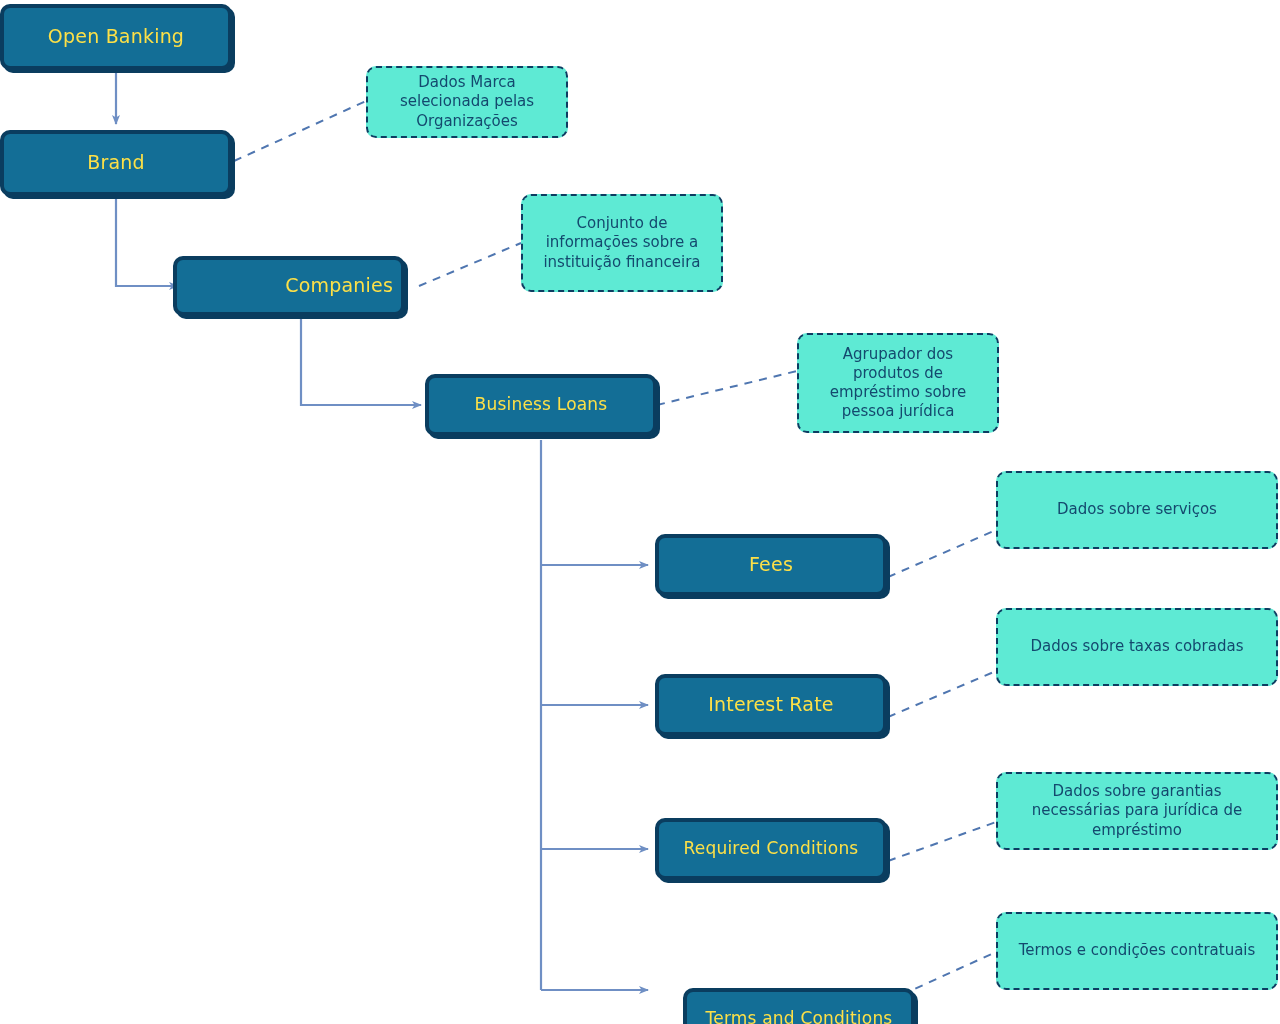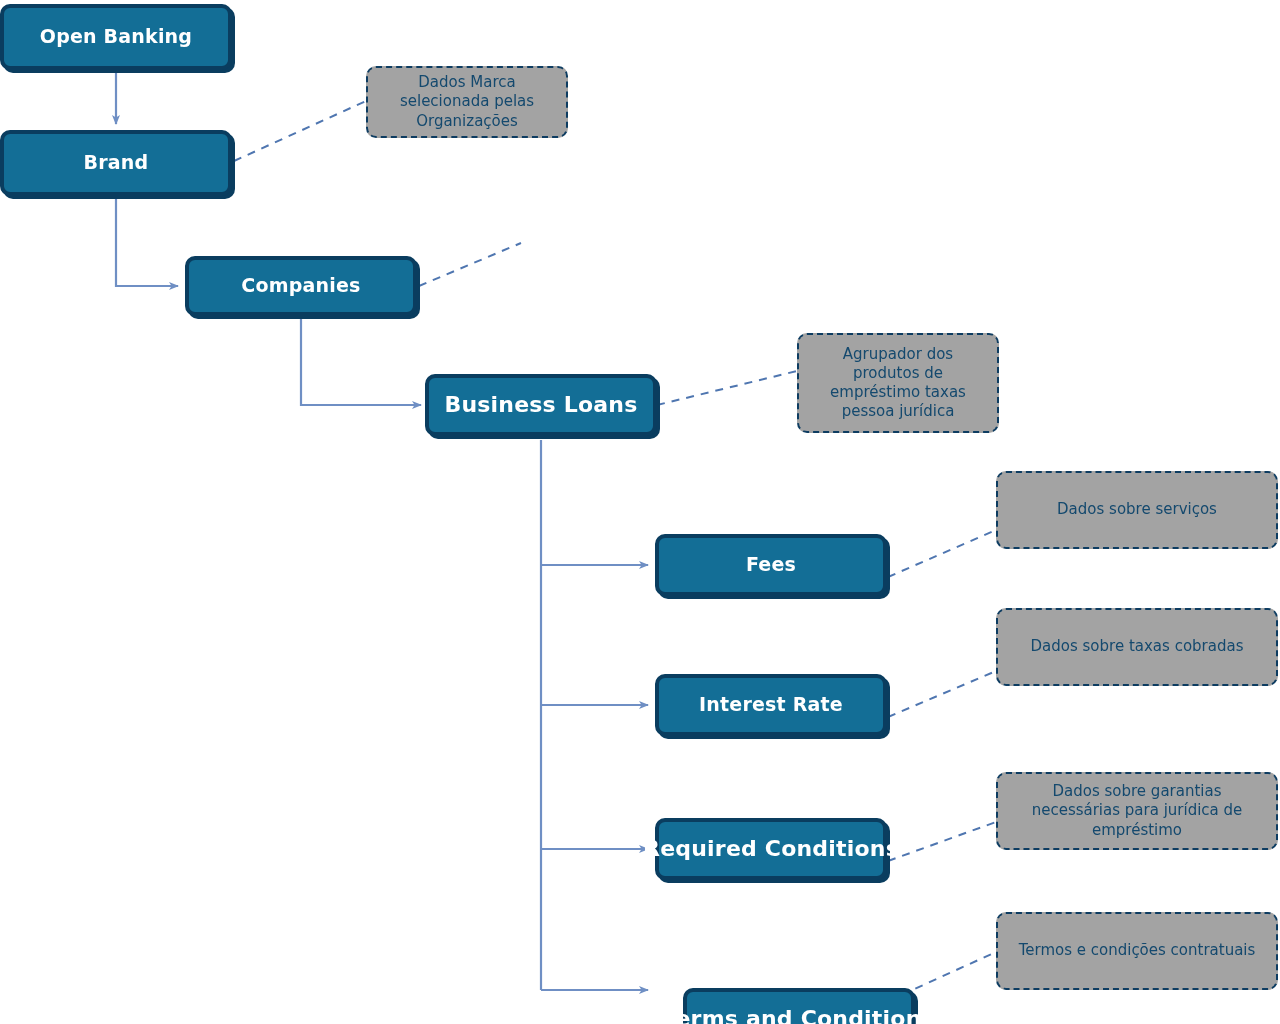--- a/index.html
+++ b/index.html
@@ -36,35 +36,35 @@
     border: 4px solid #0a3d5f;
     border-radius: 10px;
     box-shadow: 3px 3px 0 0 #0a3d5f;
     display: flex;
     align-items: center;
     justify-content: center;
     text-align: center;
     z-index: 3;
   }
   .node-label {
-    color: #ffffff;
+    color: #fde047;
     font-family: "DejaVu Sans", sans-serif;
     font-size: 19px;
-    font-weight: 700;
+    font-weight: 400;
     letter-spacing: .2px;
     line-height: 1.15;
     padding: 0 8px;
     white-space: nowrap;
   }
-  .node.wide .node-label { font-size: 22px; }
+  .node.wide .node-label { font-size: 17px; }
   
   .note {
     position: absolute;
     box-sizing: border-box;
-    background: #a3a3a3;
+    background: #5eead4;
     border: 2px dashed #0d3c61;
     border-radius: 10px;
     display: flex;
     align-items: center;
     justify-content: center;
     text-align: center;
     z-index: 2;
   }
   .note-label {
     color: #14496e;
@@ -116,21 +116,21 @@
   </svg>
 
   <div class="node" style="left:0px; top:4px; width:232px; height:66px;">
     <span class="node-label">Open Banking</span>
   </div>
 
   <div class="node" style="left:0px; top:130px; width:232px; height:66px;justify-content:center;">
     <span class="node-label">Brand</span>
   </div>
 
-  <div class="node" style="left:185px; top:256px; width:232px; height:60px;">
+  <div class="node" style="left:173px; top:256px; width:232px; height:60px;justify-content:flex-end;">
     <span class="node-label">Companies</span>
   </div>
 
   <div class="node wide" style="left:425px; top:374px; width:232px; height:62px;">
     <span class="node-label">Business Loans</span>
   </div>
 
   <div class="node" style="left:655px; top:674px; width:232px; height:62px;">
     <span class="node-label">Interest Rate</span>
   </div>
@@ -144,23 +144,26 @@
   </div>
 
   <div class="node wide" style="left:655px; top:988px; width:232px; height:62px;margin-left:28px;">
     <span class="node-label">Terms and Conditions</span>
   </div>
 
   <div class="note" style="left:366px; top:66px; width:202px; height:72px;">
     <span class="note-label">Dados Marca selecionada pelas Organizações</span>
   </div>
 
+  <div class="note" style="left:521px; top:194px; width:202px; height:98px;">
+    <span class="note-label">Conjunto de informações sobre a instituição financeira</span>
+  </div>
 
   <div class="note" style="left:797px; top:333px; width:202px; height:100px;">
-    <span class="note-label">Agrupador dos produtos de empréstimo taxas pessoa jurídica</span>
+    <span class="note-label">Agrupador dos produtos de empréstimo sobre pessoa jurídica</span>
   </div>
 
   <div class="note" style="left:996px; top:471px; width:282px; height:78px;">
     <span class="note-label">Dados sobre serviços</span>
   </div>
 
   <div class="note" style="left:996px; top:608px; width:282px; height:78px;">
     <span class="note-label">Dados sobre taxas cobradas</span>
   </div>
 

